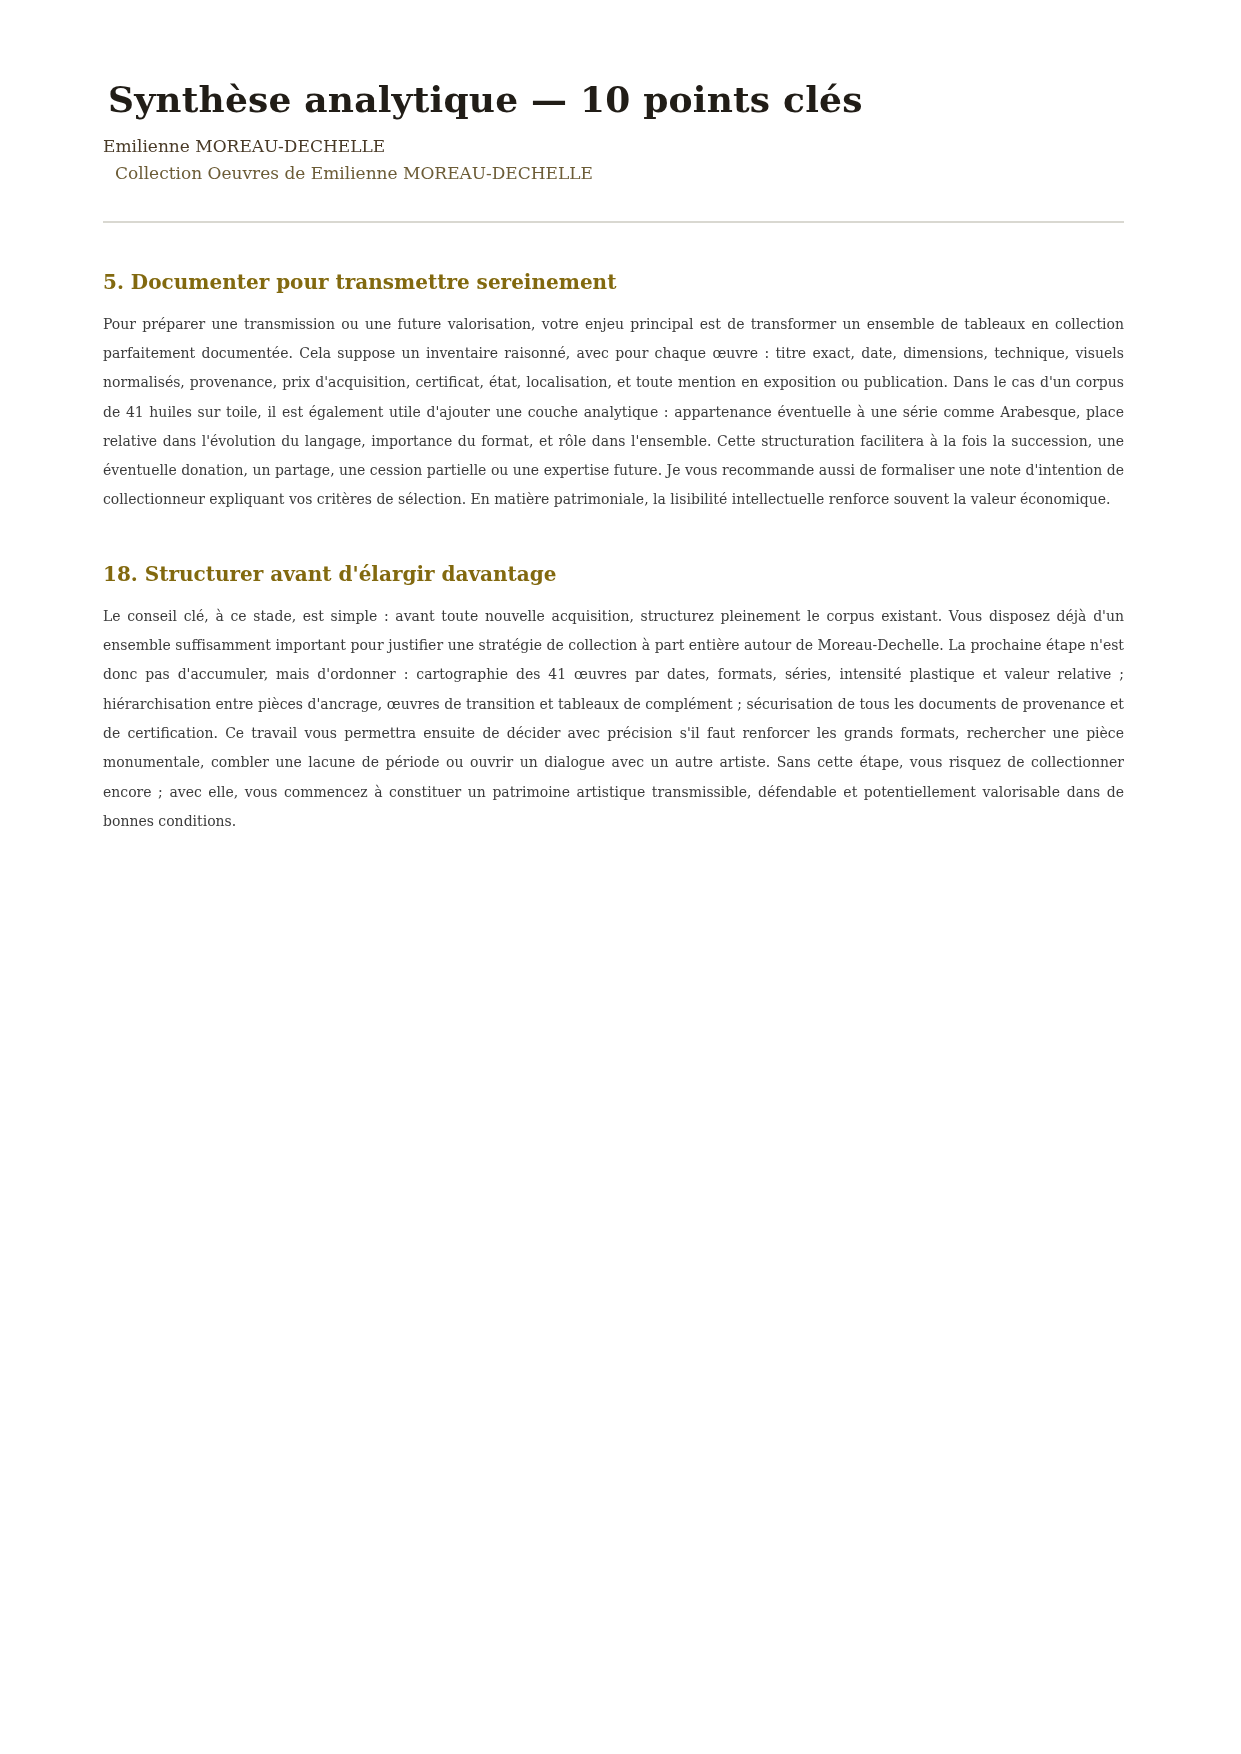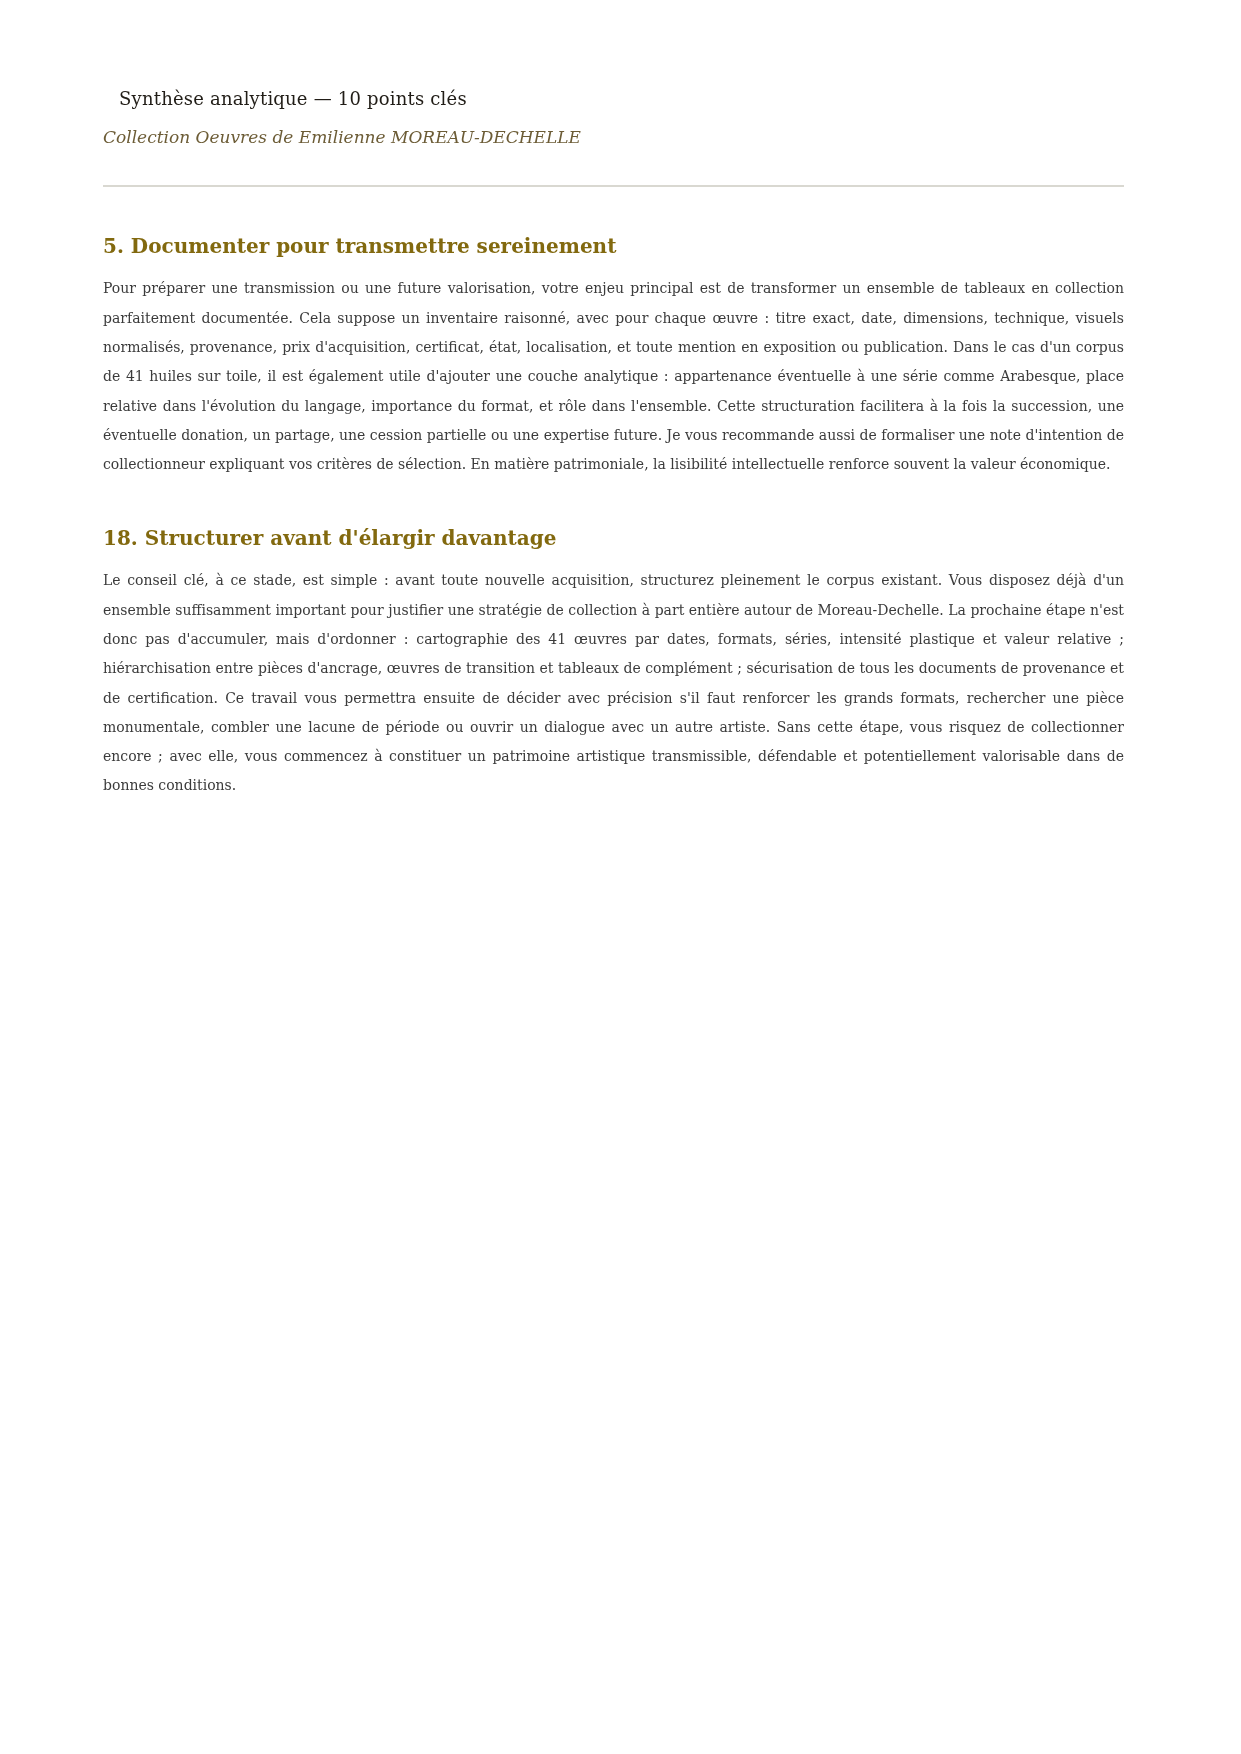--- a/index.html
+++ b/index.html
@@ -11,38 +11,37 @@
     position: relative;
     width: 1241px;
     height: 1754px;
     box-sizing: border-box;
     background: #ffffff;
     padding: 71px 117px 40px 103px;
     font-family: "DejaVu Serif", "Liberation Serif", serif;
     overflow: hidden;
   }
   h1.doc-title {
-    margin: 16px;
-    font-size: 18px;
+    margin: 5px;
+    font-size: 36px;
     line-height: 1.3;
-    font-weight: normal;
+    font-weight: bold;
     letter-spacing: 0.2px;
     color: var(--c-title, #211d17);
   }
   p.author {
     margin: 12px 0 0 0;
     font-size: 17px;
     line-height: 1.35;
     color: var(--c-author, #493a27);
   }
   p.collection {
-    margin: 4px 0 0 0;
+    margin: 4px 0 0 12px;
     font-size: 17px;
     line-height: 1.35;
-    font-style: italic;
     color: var(--c-collection, #6c5c36);
   }
   hr.rule {
     border: none;
     border-top: 2px solid var(--c-rule, #d9d8d1);
     margin: 36px 0 0 0;
   }
   h2.section-heading {
     margin: 46px 0 0 0;
     font-size: 20px;
@@ -58,20 +57,21 @@
     color: var(--c-body, #3b3b3b);
   }
 </style>
 </head>
 <body>
 
 <div class="page">
 
   <header>
     <h1 class="doc-title">Synthèse analytique — 10 points clés</h1>
+    <p class="author">Emilienne MOREAU-DECHELLE</p>
     <p class="collection">Collection Oeuvres de Emilienne MOREAU-DECHELLE</p>
   </header>
 
   <hr class="rule">
 
   <section>
     <h2 class="section-heading">5. Documenter pour transmettre sereinement</h2>
     <p class="section-body">Pour préparer une transmission ou une future valorisation, votre enjeu principal est de transformer un ensemble de tableaux en collection parfaitement documentée. Cela suppose un inventaire raisonné, avec pour chaque œuvre : titre exact, date, dimensions, technique, visuels normalisés, provenance, prix d'acquisition, certificat, état, localisation, et toute mention en exposition ou publication. Dans le cas d'un corpus de 41 huiles sur toile, il est également utile d'ajouter une couche analytique : appartenance éventuelle à une série comme Arabesque, place relative dans l'évolution du langage, importance du format, et rôle dans l'ensemble. Cette structuration facilitera à la fois la succession, une éventuelle donation, un partage, une cession partielle ou une expertise future. Je vous recommande aussi de formaliser une note d'intention de collectionneur expliquant vos critères de sélection. En matière patrimoniale, la lisibilité intellectuelle renforce souvent la valeur économique.</p>
   </section>
 

